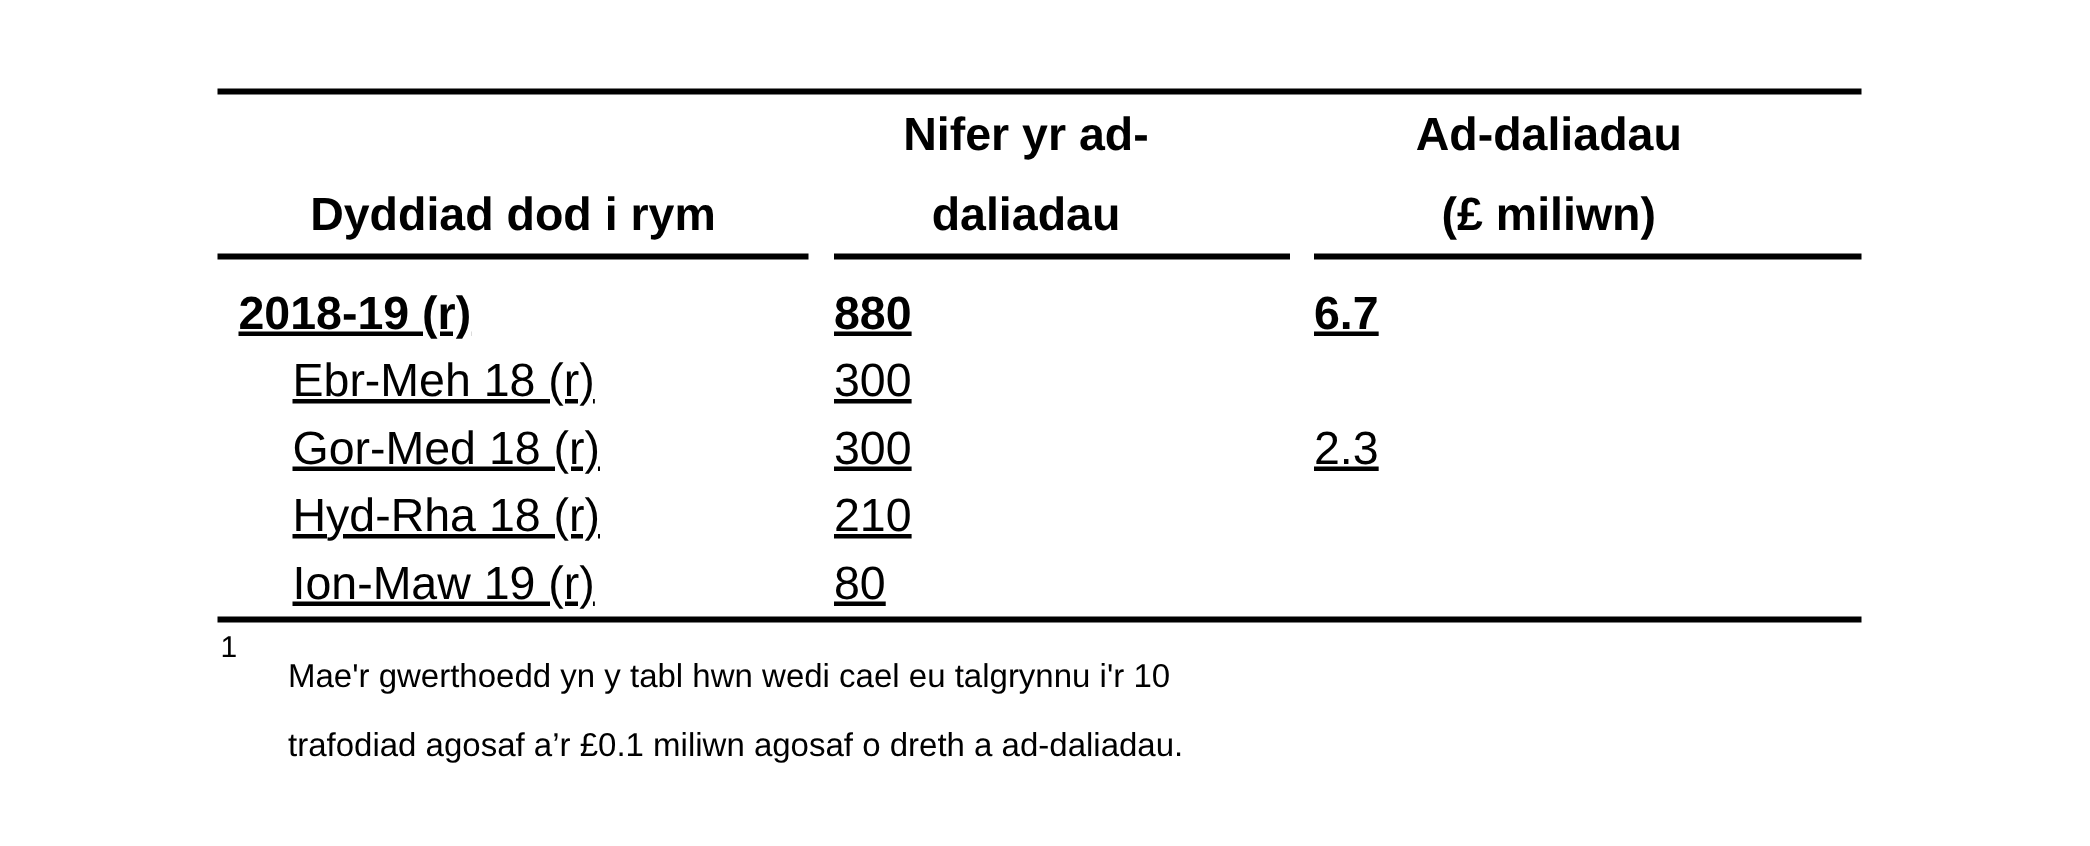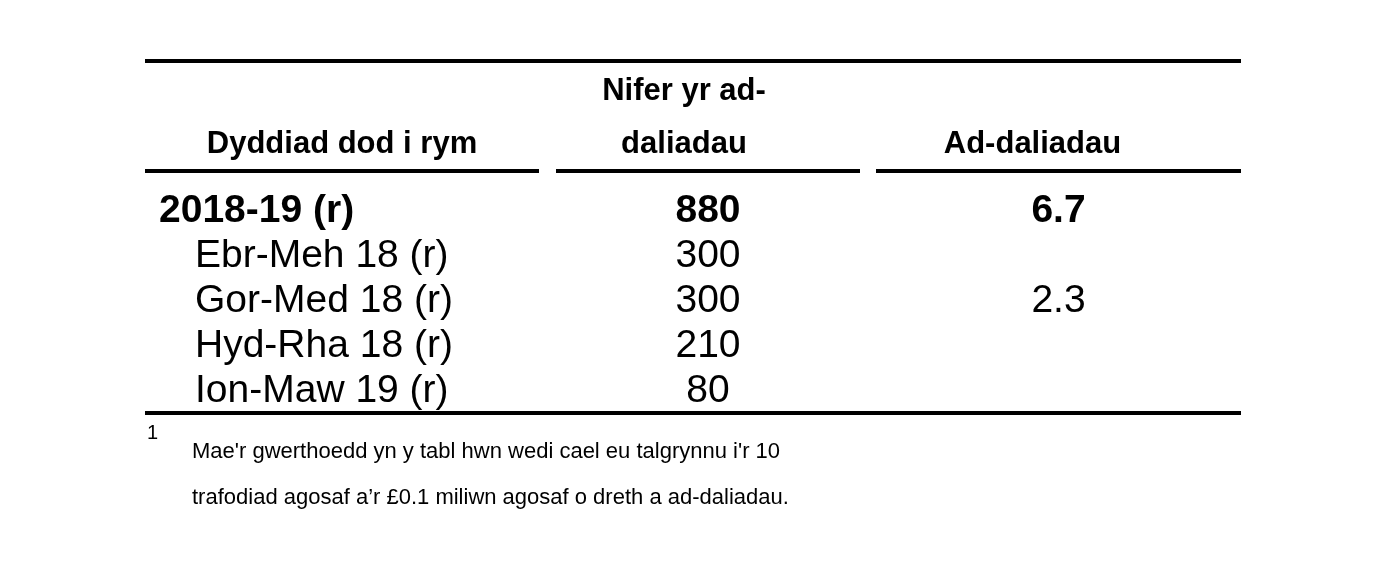--- a/index.html
+++ b/index.html
@@ -54,27 +54,28 @@
   .gap2 { width: 16px; }
   .hcell.col2 { padding-right: 48px; }
   .hcell.col3 { padding-right: 52px; }
   .hgap { height: 110px; }
   .header-spacer { height: 13px; }
   
   .row {
     display: flex;
     align-items: center;
     height: 45px;
-    font-size: 39px;
+    font-size: 31px;
+    text-decoration: underline;
   }
   .row .cell { box-sizing: border-box; white-space: nowrap; }
   .row .label { text-align: left; padding-left: 50px; }
   .row.total { font-weight: bold; }
   .row.total .label { padding-left: 14px; }
-  .row .num { text-align: center; }
+  .row .num { text-align: left; }
   
   .footnote {
     position: absolute;
     left: 145px;
     top: 418px;
     display: flex;
     align-items: flex-start;
   }
   .fn-marker {
     box-sizing: border-box;
@@ -105,20 +106,21 @@
         <div class="hline">Dyddiad dod i rym</div>
       </div>
       <div class="hgap gap1"></div>
       <div class="hcell col2">
         <div class="hline">Nifer yr ad-</div>
         <div class="hline">daliadau</div>
       </div>
       <div class="hgap gap2"></div>
       <div class="hcell col3">
         <div class="hline">Ad-daliadau</div>
+        <div class="hline">(£ miliwn)</div>
       </div>
     </div>
 
     <div class="header-spacer"></div>
 
     <div class="row total">
       <div class="cell col1 label">2018-19 (r)</div>
       <div class="gap1"></div>
       <div class="cell col2 num">880</div>
       <div class="gap2"></div>

